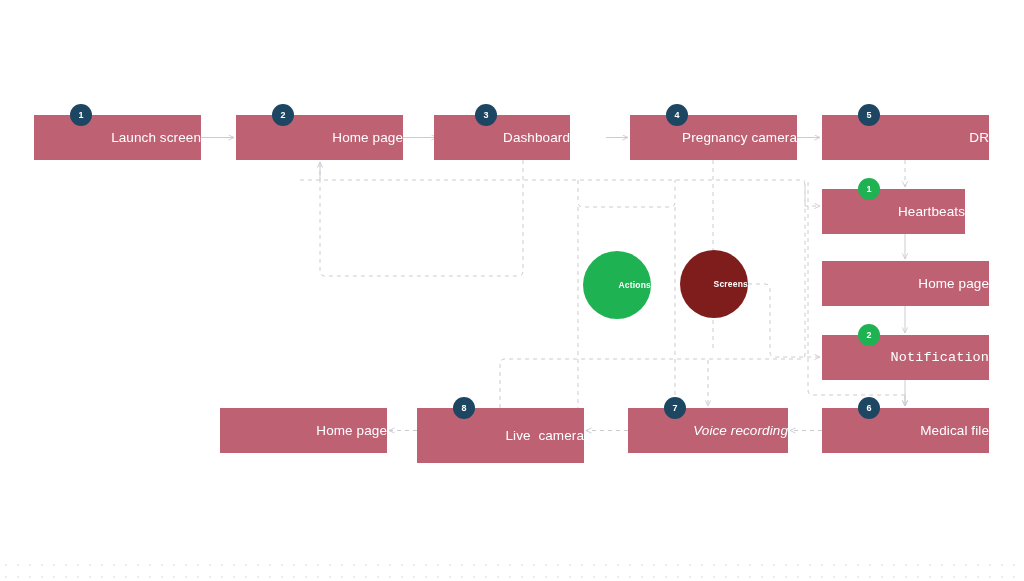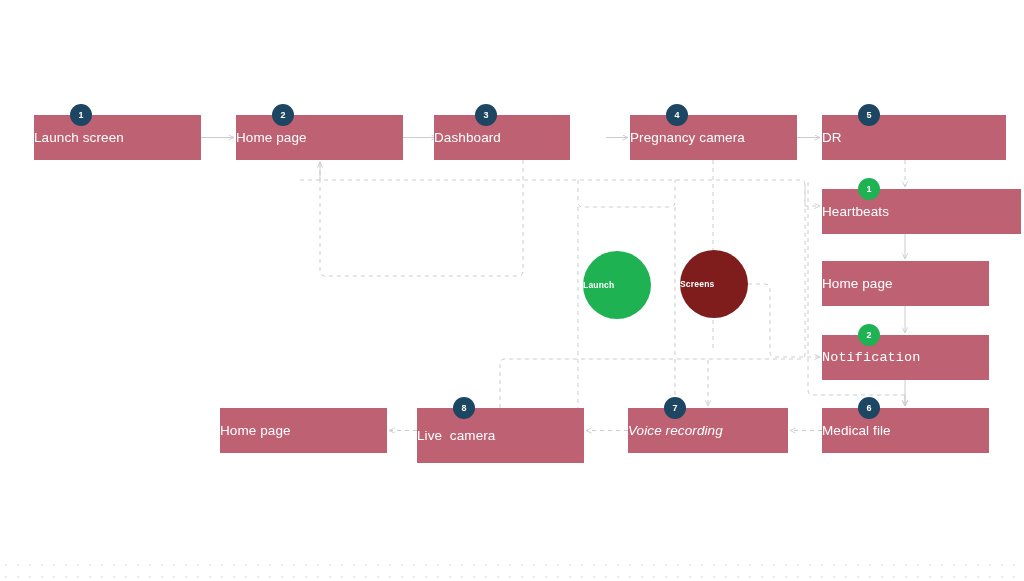--- a/index.html
+++ b/index.html
@@ -10,21 +10,21 @@
   #canvas{position:absolute;inset:0;width:1024px;height:581px;}
 
   .dotgrid{
     position:absolute;left:0;bottom:0;width:1024px;height:24px;
     background-image:radial-gradient(#e9ecef 1px, transparent 1.2px);
     background-size:12px 12px;background-position:0 2px;
   }
 
   .node{
     position:absolute;box-sizing:border-box;
-    display:flex;align-items:center;justify-content:flex-start;
+    display:flex;align-items:center;justify-content:flex-end;
     color:#ffffff;font-size:13.5px;letter-spacing:.1px;
     white-space:pre;
     user-select:none;
   }
   .node.box{background:#bd6173;}
   .node.circle{border-radius:50%;font-size:8.5px;font-weight:700;letter-spacing:.2px;}
   .node.circle.actions{background:#1eb253;}
   .node.circle.screens{background:#7f1d1d;}
 
   .badge{
@@ -90,29 +90,29 @@
 
 <div id="nodes">
     <div class="node box" style="left: 34px; top: 115px; width: 167px; height: 45px;"><span>Launch screen</span></div>
     <div class="badge navy" style="left: 70px; top: 104px;">1</div>
     <div class="node box" style="left: 236px; top: 115px; width: 167px; height: 45px;"><span>Home page</span></div>
     <div class="badge navy" style="left: 272px; top: 104px;">2</div>
     <div class="node box" style="left: 434px; top: 115px; width: 136px; height: 45px;"><span>Dashboard</span></div>
     <div class="badge navy" style="left: 475px; top: 104px;">3</div>
     <div class="node box" style="left: 630px; top: 115px; width: 167px; height: 45px;"><span>Pregnancy camera</span></div>
     <div class="badge navy" style="left: 666px; top: 104px;">4</div>
-    <div class="node box" style="left: 822px; top: 115px; width: 184px; height: 45px;"><span>DR</span></div>
+    <div class="node box" style="left: 822px; top: 115px; width: 167px; height: 45px;"><span>DR</span></div>
     <div class="badge navy" style="left: 858px; top: 104px;">5</div>
-    <div class="node box" style="left: 822px; top: 189px; width: 199px; height: 45px;"><span>Heartbeats</span></div>
+    <div class="node box" style="left: 822px; top: 189px; width: 143px; height: 45px;"><span>Heartbeats</span></div>
     <div class="badge green" style="left: 858px; top: 178px;">1</div>
     <div class="node box" style="left: 822px; top: 261px; width: 167px; height: 45px;"><span>Home page</span></div>
     <div class="node box" style="left: 822px; top: 335px; width: 167px; height: 45px; font-family: Liberation Mono, monospace;"><span>Notification</span></div>
     <div class="badge green" style="left: 858px; top: 324px;">2</div>
     <div class="node box" style="left: 822px; top: 408px; width: 167px; height: 45px;"><span>Medical file</span></div>
     <div class="badge navy" style="left: 858px; top: 397px;">6</div>
     <div class="node box" style="left: 628px; top: 408px; width: 160px; height: 45px; font-style: italic;"><span>Voice recording</span></div>
     <div class="badge navy" style="left: 664px; top: 397px;">7</div>
     <div class="node box" style="left: 417px; top: 408px; width: 167px; height: 55px;"><span>Live  camera</span></div>
     <div class="badge navy" style="left: 453px; top: 397px;">8</div>
     <div class="node box" style="left: 220px; top: 408px; width: 167px; height: 45px;"><span>Home page</span></div>
-    <div class="node circle actions" style="left: 583px; top: 251px; width: 68px; height: 68px;"><span>Launch</span></div>
+    <div class="node circle actions" style="left: 583px; top: 251px; width: 68px; height: 68px;"><span>Actions</span></div>
     <div class="node circle screens" style="left: 680px; top: 250px; width: 68px; height: 68px;"><span>Screens</span></div>
   </div>
 
 </body></html>

